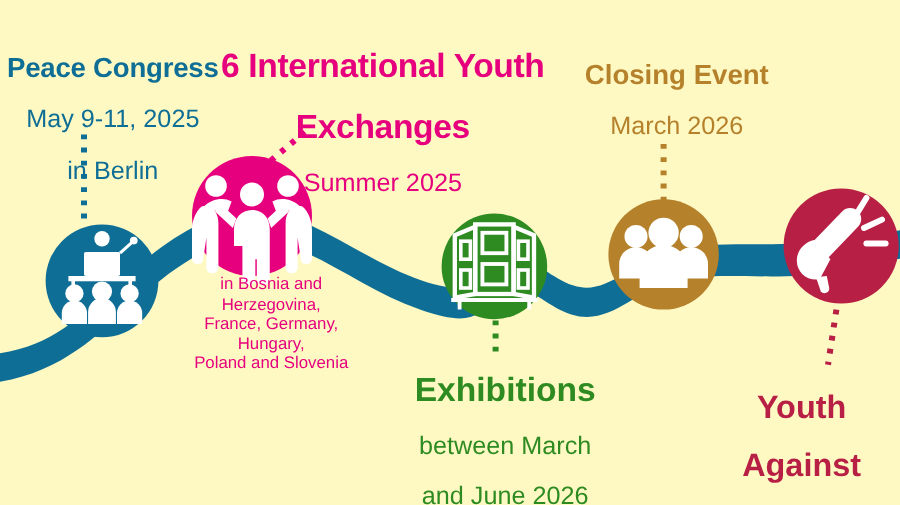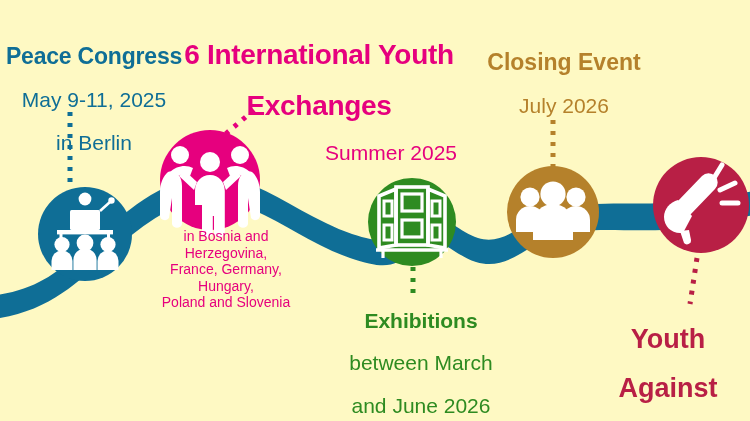--- a/index.html
+++ b/index.html
@@ -51,40 +51,40 @@
   #label-peace-congress .label-sub   { font-size: 21px; }
 
   
   #label-youth-exchanges {
     left: 181px;
     top: 20px;
     width: 276px;
     color: #E6007E;
   }
   #label-youth-exchanges .label-title { font-size: 28px; letter-spacing: -0.3px; }
-  #label-youth-exchanges .label-sub   { font-size: 21px; text-align: right; }
+  #label-youth-exchanges .label-sub   { font-size: 21px; }
 
   
   #label-exchange-countries {
     left: 128px;
     top: 228px;
     width: 196px;
     color: #E6007E;
     font-size: 14px;
     line-height: 1.18;
   }
 
   
   #label-exhibitions {
     left: 326px;
     top: 290px;
     width: 190px;
     color: #2E8B21;
   }
-  #label-exhibitions .label-title { font-size: 21px; }
+  #label-exhibitions .label-title { font-size: 28px; }
   #label-exhibitions .label-sub   { font-size: 21px; line-height: 1.12; }
 
   
   #label-closing-event {
     left: 452px;
     top: 30px;
     width: 224px;
     color: #B5812B;
   }
   #label-closing-event .label-title { font-size: 23px; }
@@ -304,21 +304,21 @@
 Poland and Slovenia</div>
 
   <div class="label-block" id="label-exhibitions">
     <span class="label-title">Exhibitions</span>
     <span class="label-sub">between March</span>
     <span class="label-sub">and June 2026</span>
   </div>
 
   <div class="label-block" id="label-closing-event">
     <span class="label-title">Closing Event</span>
-    <span class="label-sub">July 2026</span>
+    <span class="label-sub">March 2026</span>
   </div>
 
   <div class="label-block" id="label-youth-ambassadors">
     <span class="label-title">Youth</span>
     <span class="label-title">Against</span>
     
   </div>
 
 </div>
 

